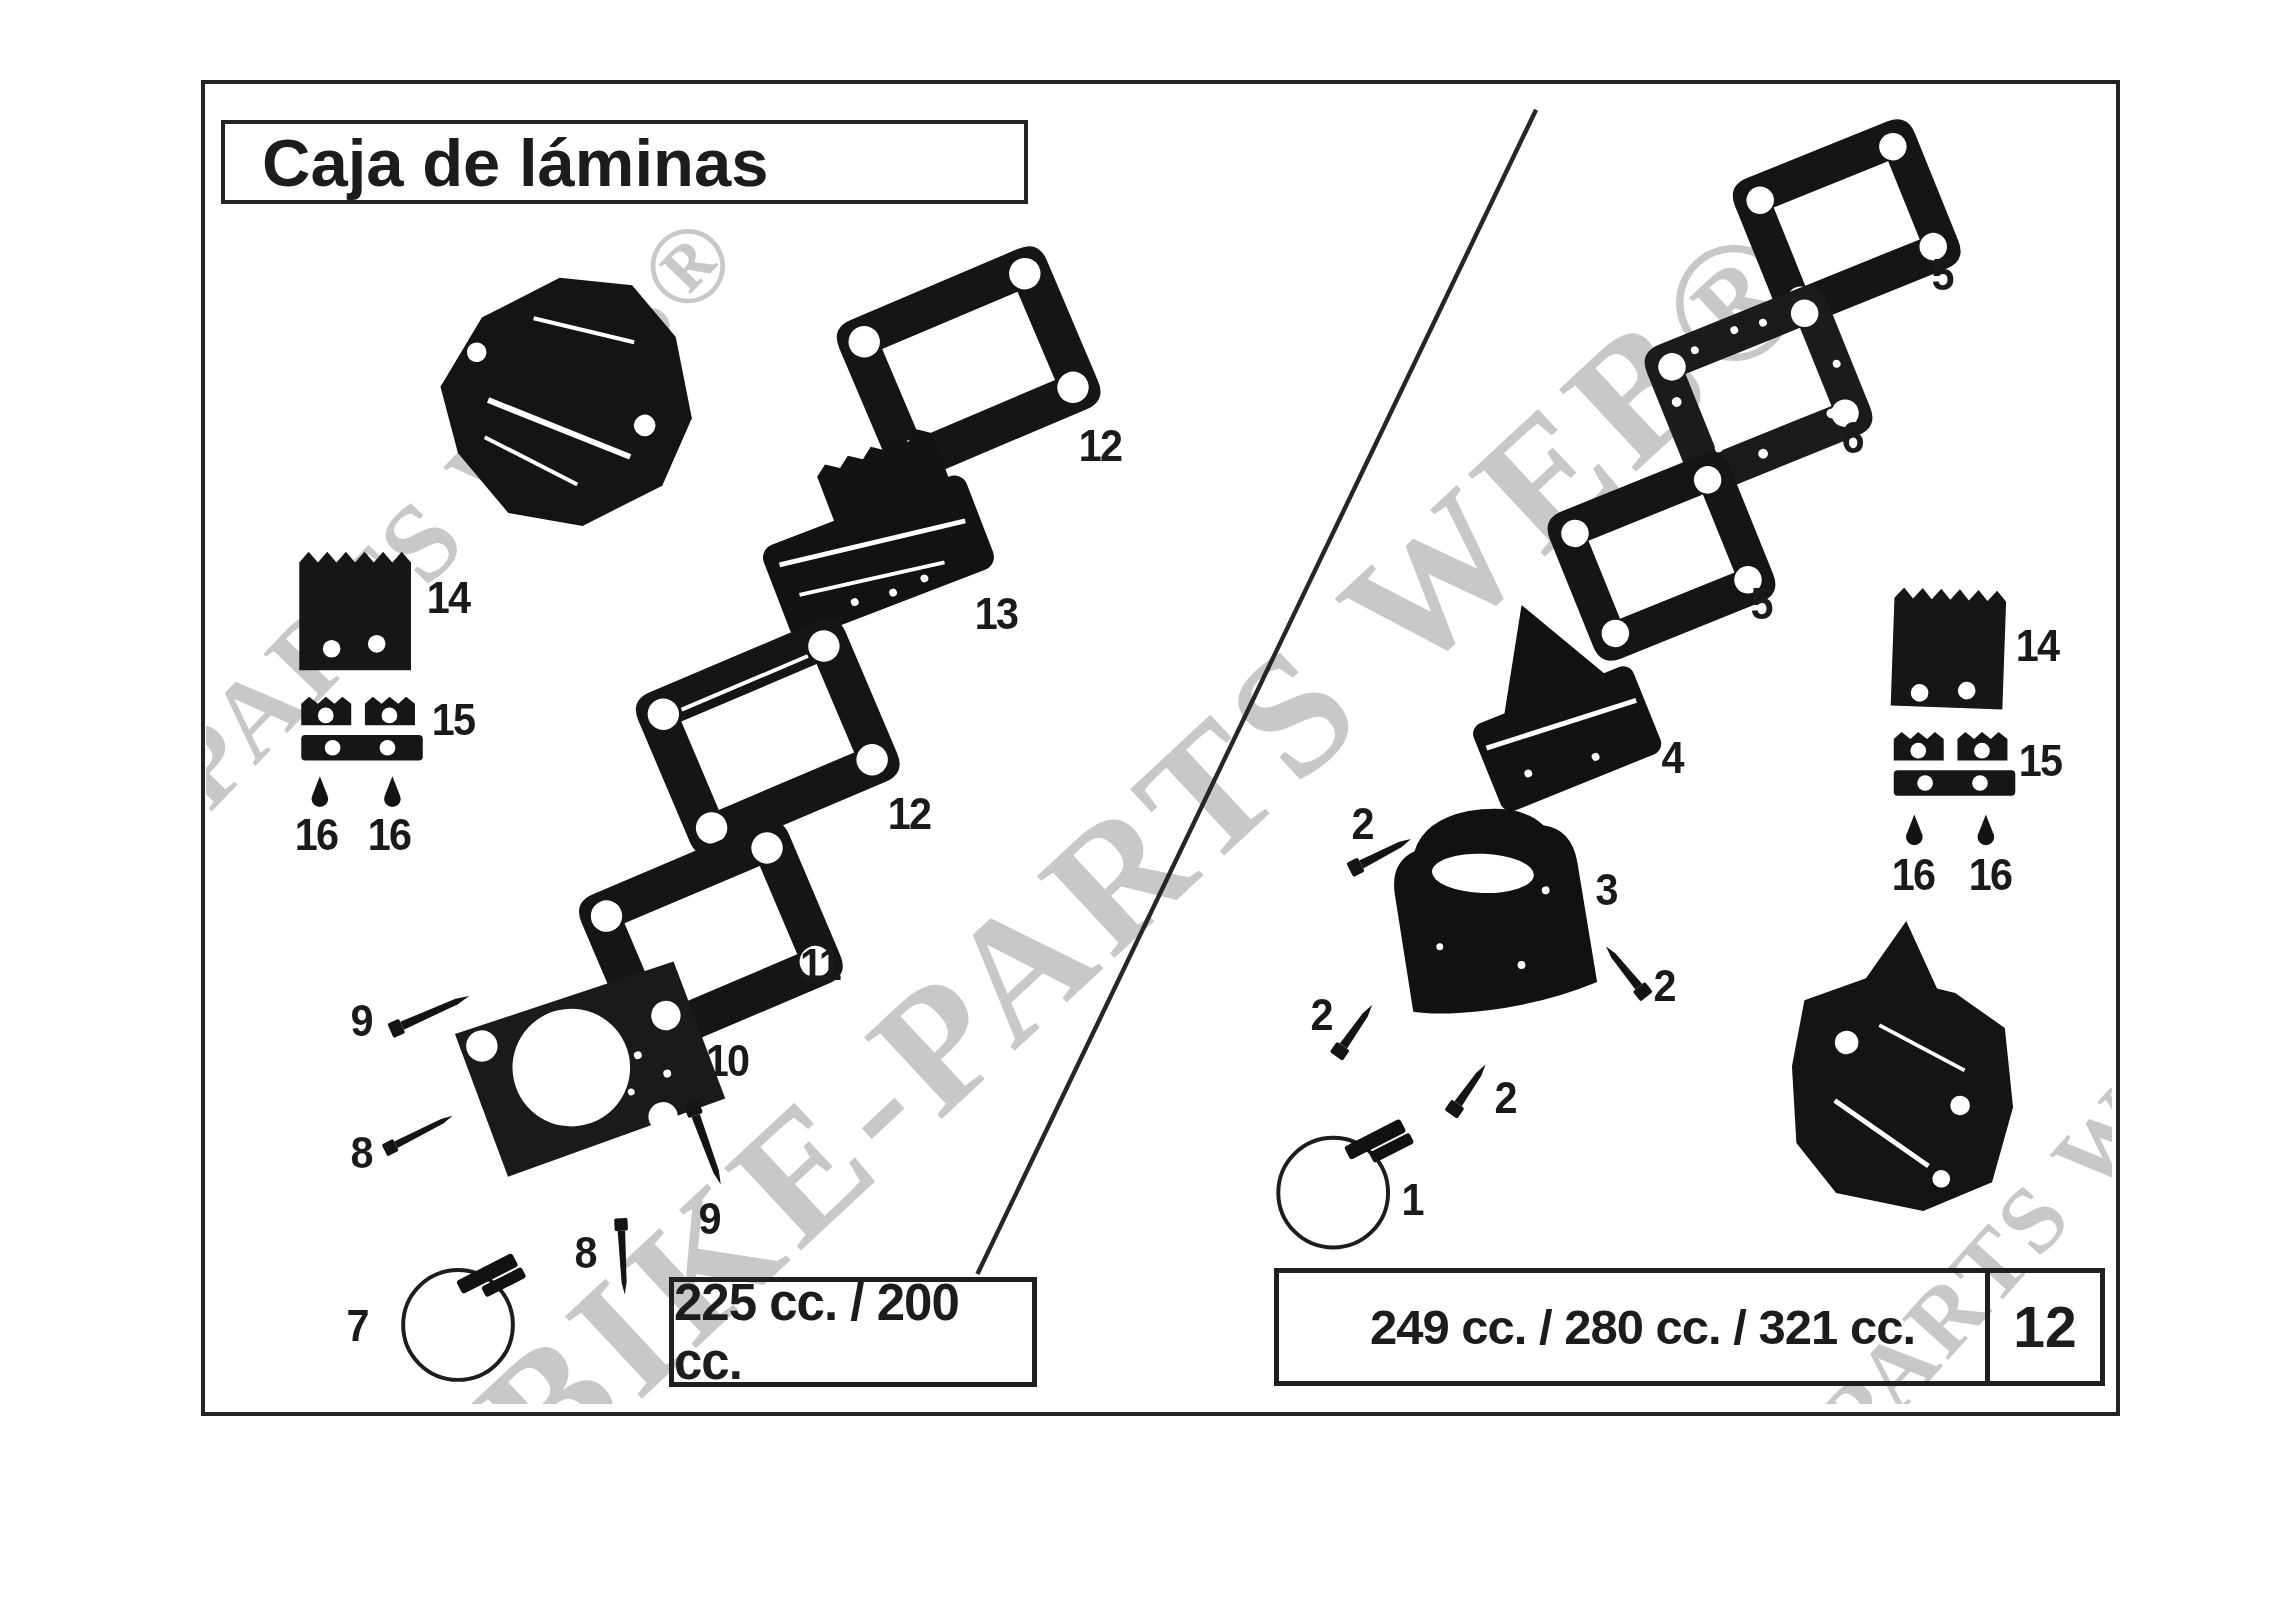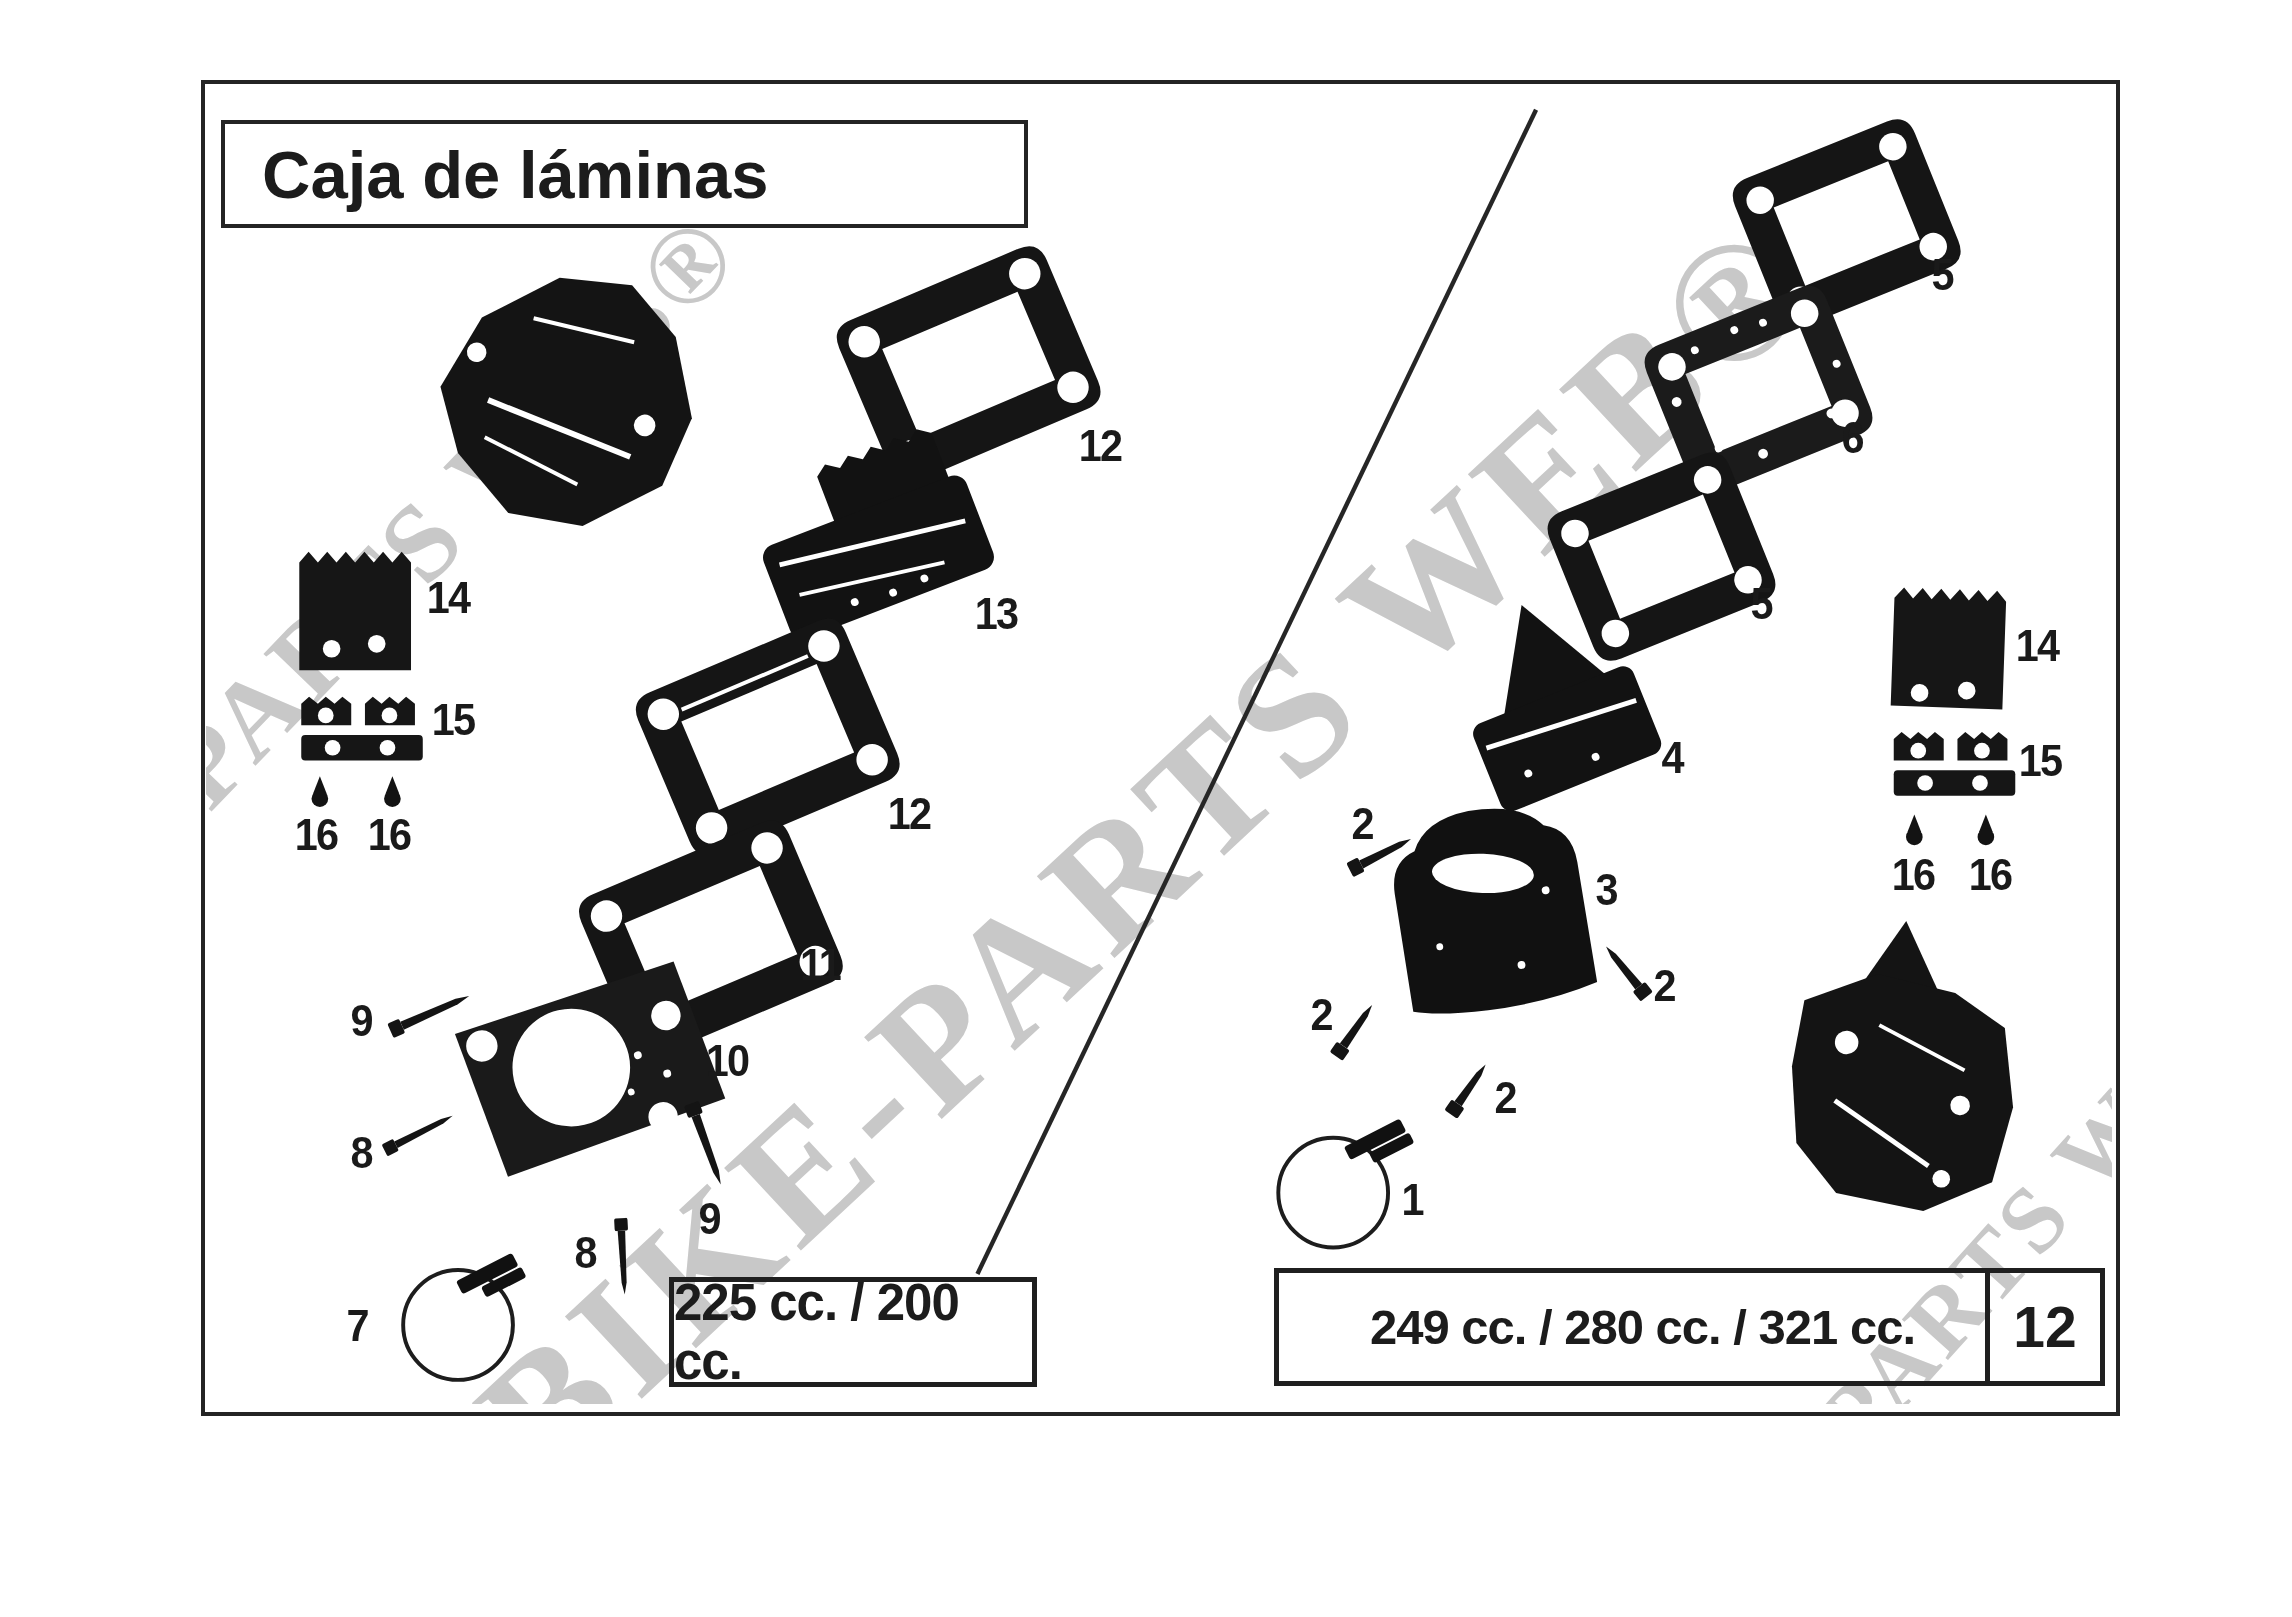--- a/index.html
+++ b/index.html
@@ -12,21 +12,21 @@
   .wm{position:absolute;white-space:nowrap;font-family:"Liberation Serif",serif;font-weight:700;
       color:#c8c8c8;transform-origin:center;user-select:none;}
   .wm-main{left:941px;top:765px;font-size:172px;letter-spacing:9.8px;transform:translate(-50%,-50%) rotate(-43deg);}
   .wm-topleft{left:127px;top:549px;font-size:110px;letter-spacing:5.9px;transform:translate(-50%,-50%) rotate(-46deg);}
   .wm-bottomright{left:1754px;top:1215px;font-size:94px;letter-spacing:4.9px;transform:translate(-50%,-50%) rotate(-48deg);}
   
   .art{position:absolute;left:0;top:0;z-index:2;}
   
   .frame{position:absolute;left:201px;top:80px;width:1911px;height:1328px;
          border:4.9px solid #242424;z-index:3;background:transparent;}
-  .title-box{position:absolute;left:221px;top:120px;width:807px;height:108px;border:4.9px solid #242424;
+  .title-box{position:absolute;left:221px;top:120px;width:807px;height:84px;border:4.9px solid #242424;
              display:flex;align-items:center;padding-left:37px;box-sizing:border-box;z-index:4;background:transparent;}
   .title-box h1{margin:0;font-size:67px;font-weight:700;letter-spacing:0px;}
   .variant-box{position:absolute;border:5.9px solid #1f1f1f;box-sizing:border-box;z-index:4;
                display:flex;align-items:center;background:transparent;}
   .variant-left{left:669px;top:1277px;width:368px;height:110px;justify-content:center;}
   .variant-left .variant-label{font-size:51px;font-weight:700;letter-spacing:-1px;}
   .variant-right{left:1274px;top:1268px;width:831px;height:118px;}
   .variant-right .label-cell{flex:1;display:flex;align-items:center;justify-content:center;height:100%;padding-left:21px;}
   .variant-right .variant-label{font-size:49px;font-weight:700;letter-spacing:-1px;}
   .page-no-cell{width:110px;height:100%;border-left:5.9px solid #1f1f1f;display:flex;align-items:center;justify-content:center;}

